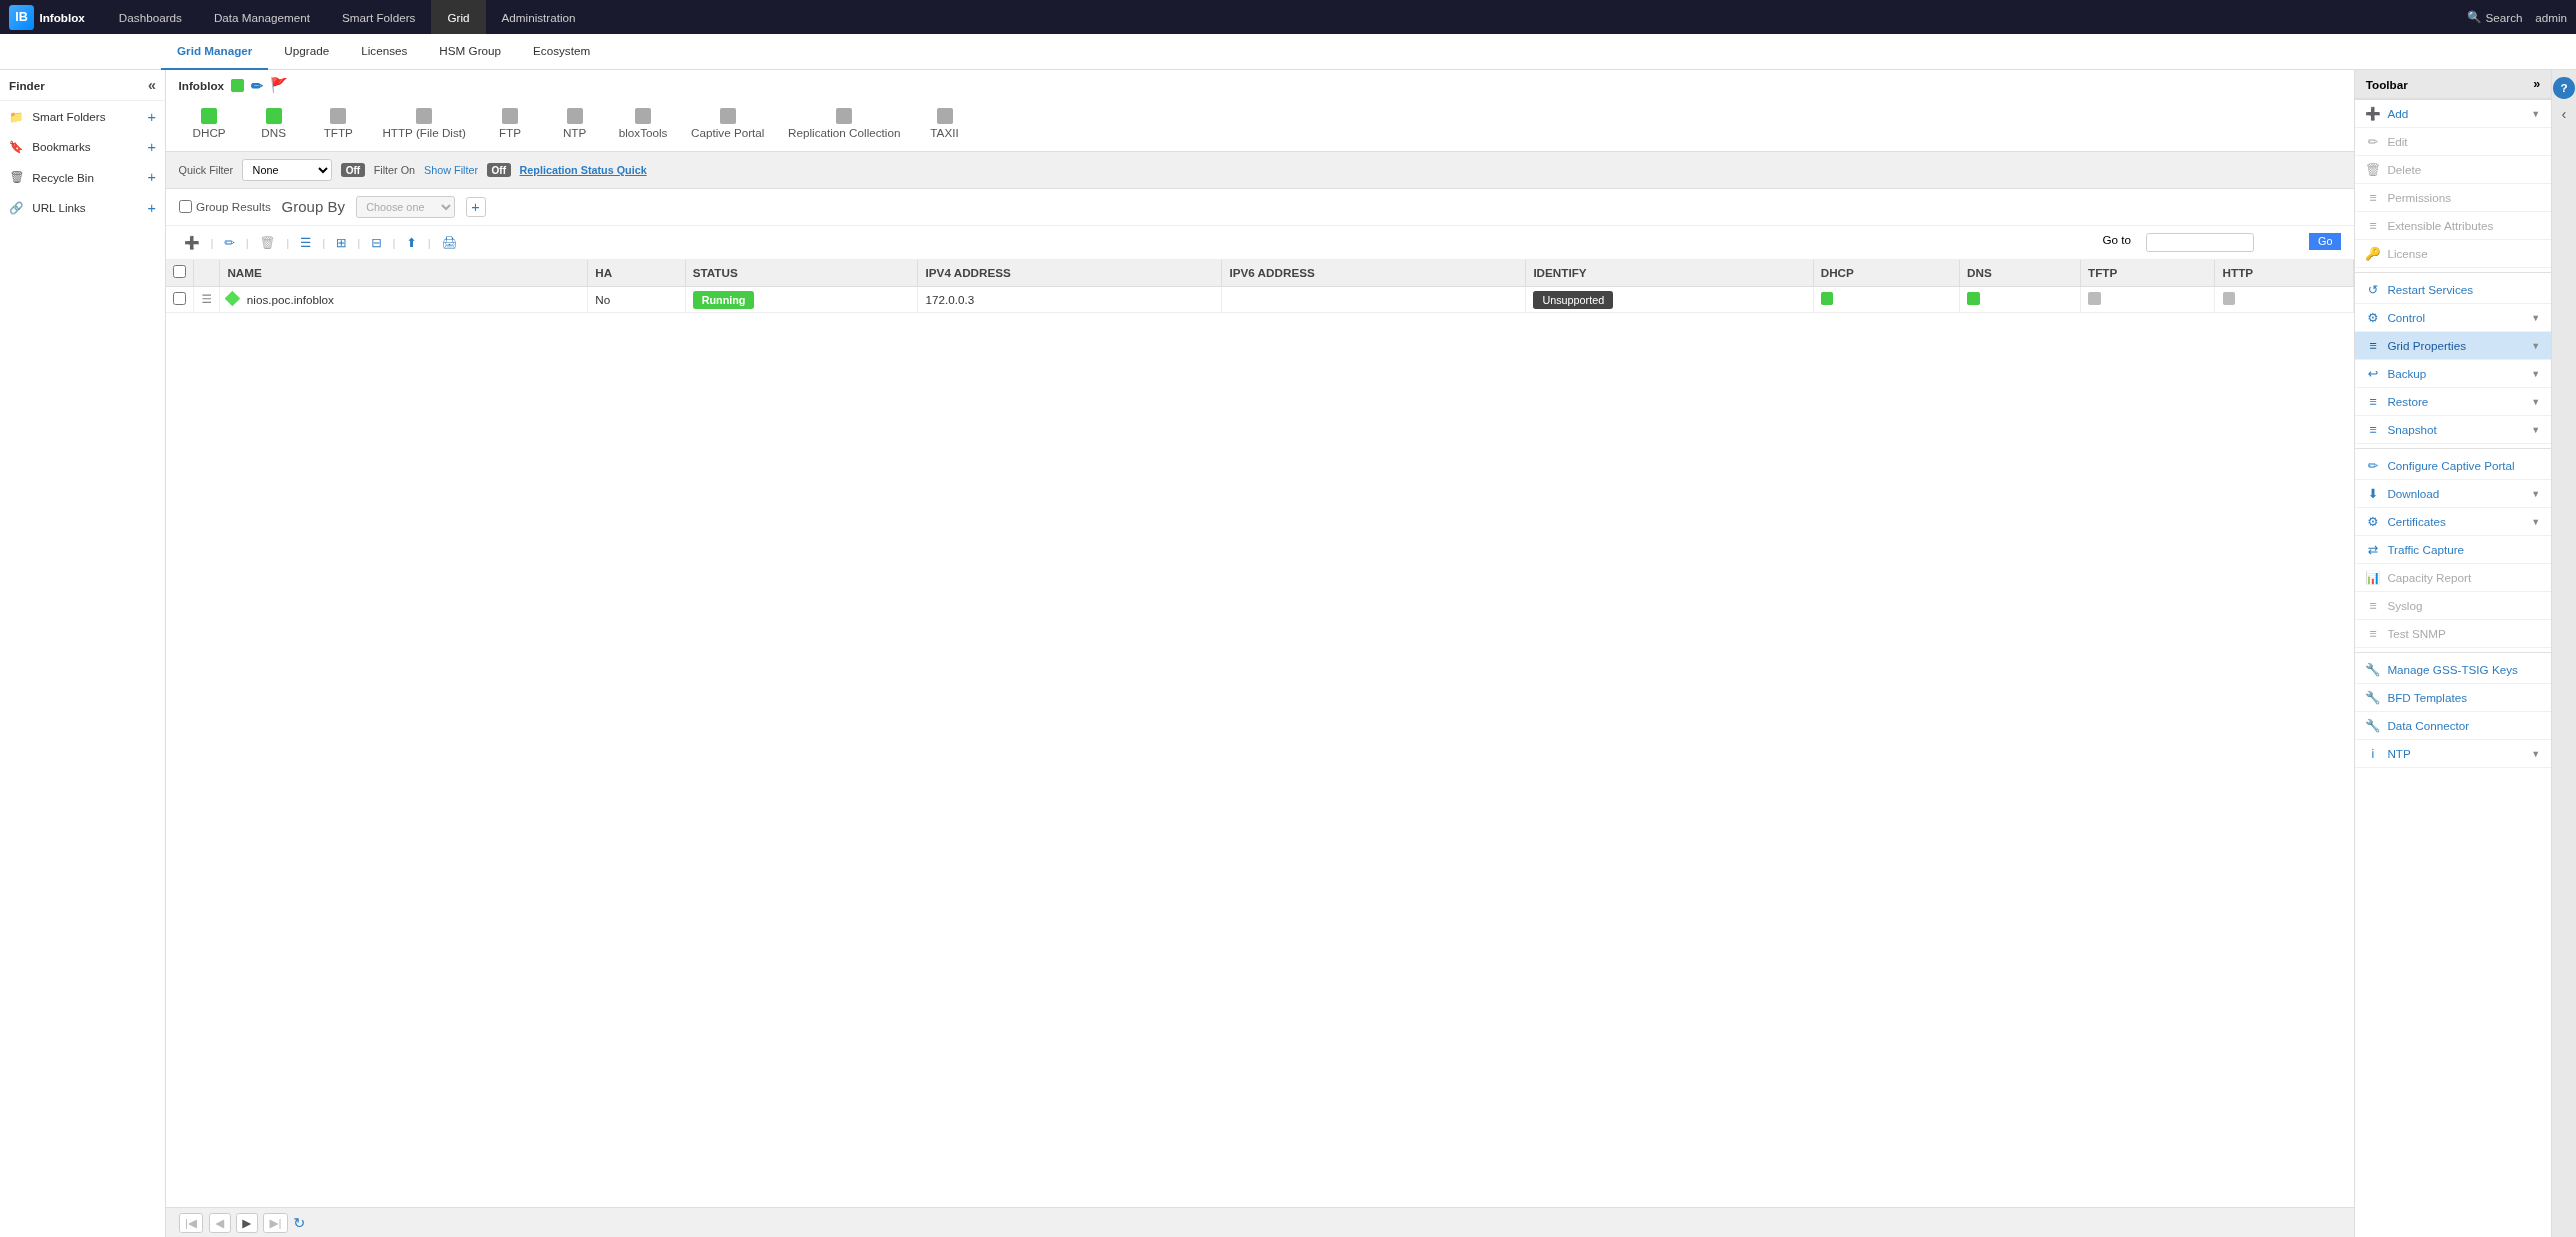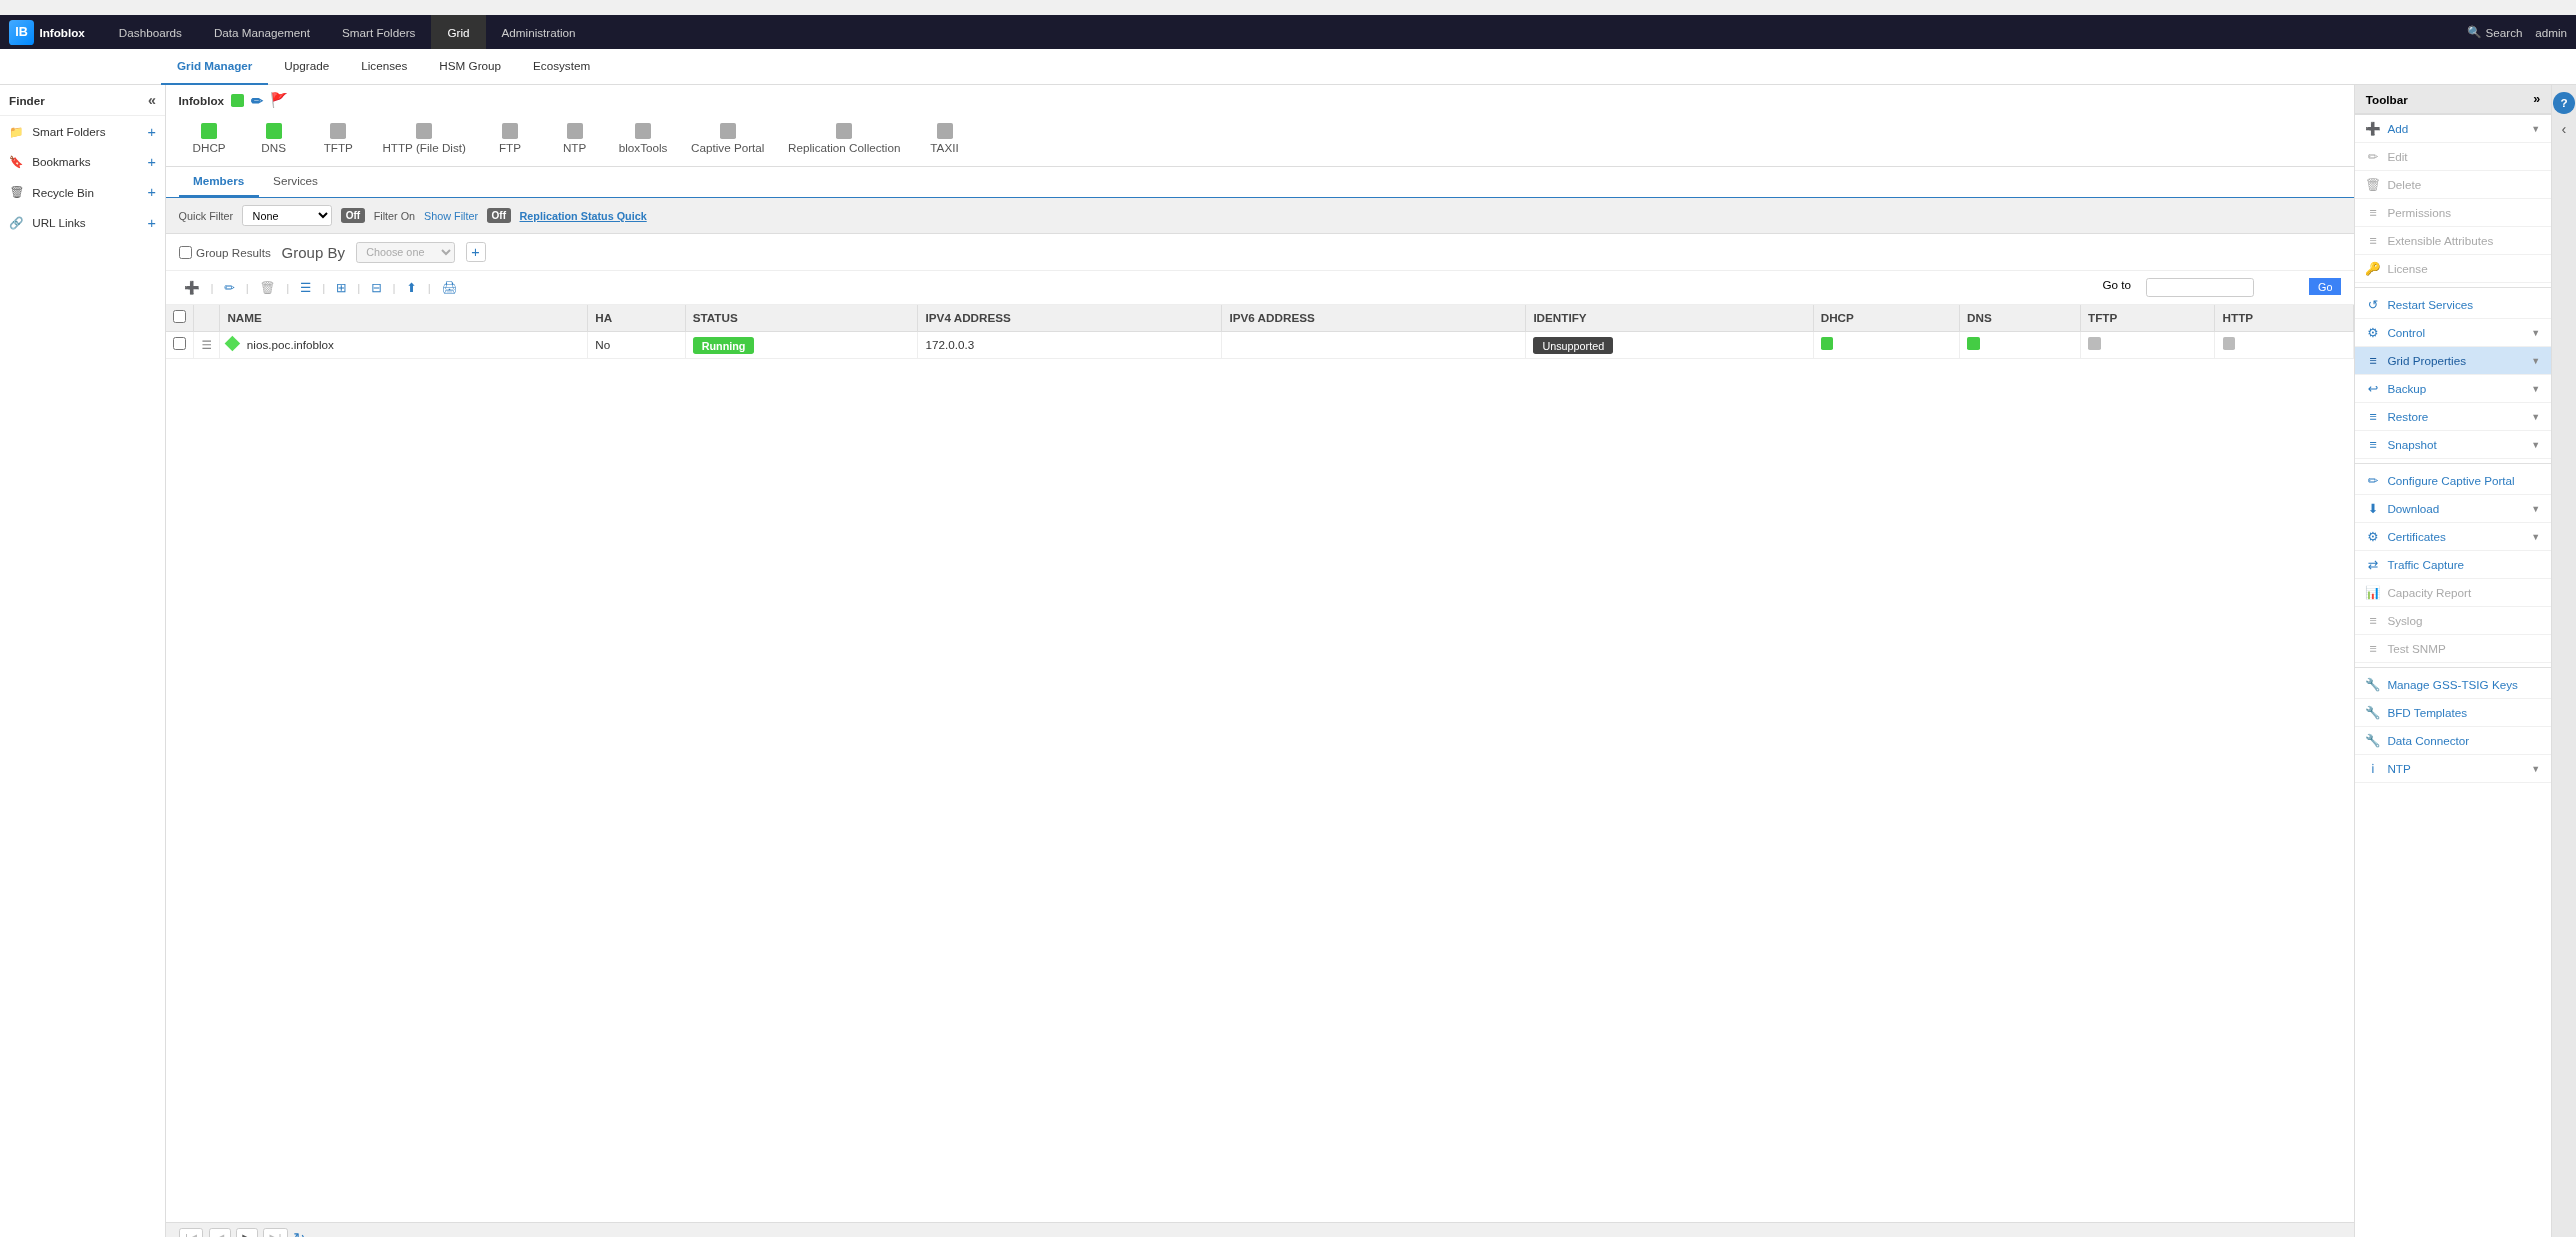--- a/index.html
+++ b/index.html
@@ -6,21 +6,20 @@
     body { background: #f0f0f0; overflow: hidden; }
 
     
     .top-nav {
       background: #1a1a2e;
       display: flex;
       align-items: center;
       height: 34px;
       padding: 0 9px;
       color: white;
-      margin-top: 15px;
     }
     .top-nav .logo {
       display: flex;
       align-items: center;
       margin-right: 18px;
       font-weight: bold;
       font-size: 14.4px;
       color: white;
     }
     .logo-icon {
@@ -509,24 +508,20 @@
           <div class="service-indicator service-gray"></div>
           <span>Replication Collection</span>
         </div>
         <div class="service-btn">
           <div class="service-indicator service-gray"></div>
           <span>TAXII</span>
         </div>
       </div>
     </div>
 
-    <div class="content-tabs">
-      <div class="content-tab active">Members</div>
-      <div class="content-tab">Services</div>
-    </div>
 
     <div class="filter-bar">
       <span class="filter-label">Quick Filter</span>
       <select class="filter-select">
         <option>None</option>
       </select>
       <span class="toggle-btn off">Off</span>
       <span class="filter-on-label">Filter On</span>
       <a class="show-filter-link">Show Filter</a>
       <span class="toggle-btn off">Off</span>

